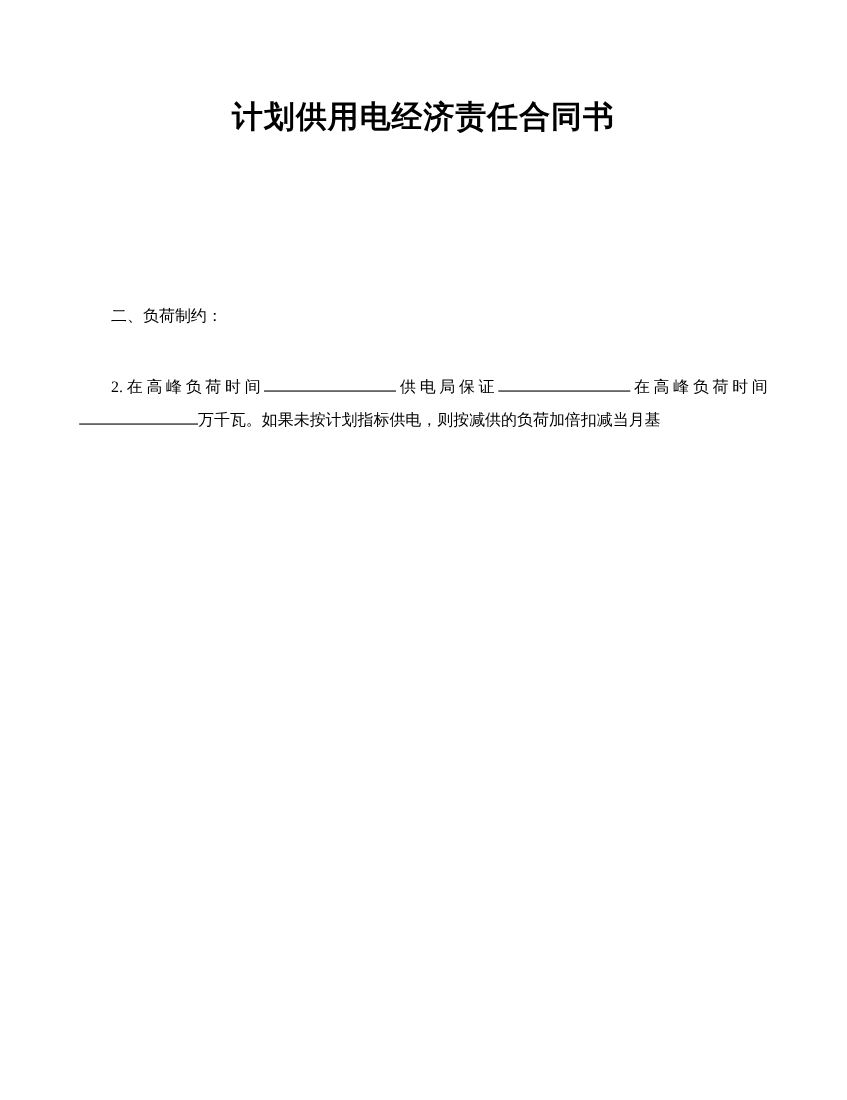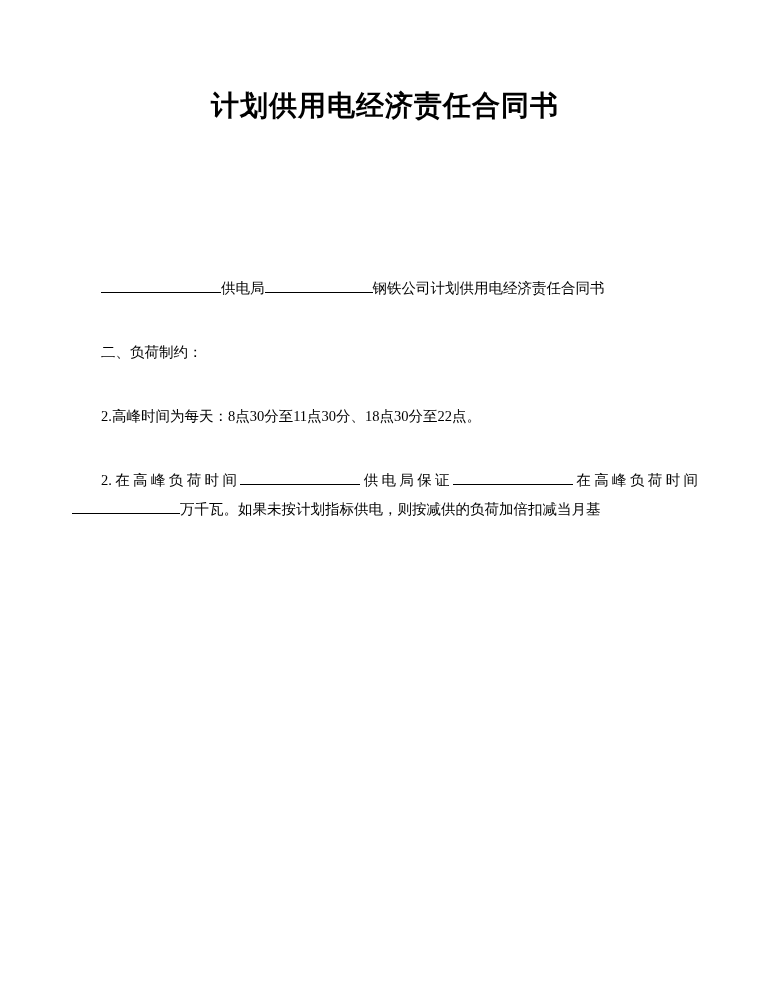--- a/index.html
+++ b/index.html
@@ -58,19 +58,17 @@
   .gap-top-1 { margin-top: 46px; }
 </style>
 </head>
 <body>
 
 <div class="page">
 
   <h1 class="doc-title">计划供用电经济责任合同书</h1>
 
   <div class="body-block">
-    <p class="para indent gap-top-1"><span class="blank b-xl"></span><span>供电局</span><span class="blank b-lg"></span><span>钢铁公司计划供用电经济责任合同书</span></p>
     <p class="para indent"><span>二、负荷制约：</span></p>
-    <p class="para indent"><span>2.高峰时间为每天：8点30分至11点30分、18点30分至22点。</span></p>
     <p class="para indent"><span>2.在高峰负荷时间</span><span class="blank b-xl"></span><span>供电局保证</span><span class="blank b-xl"></span><span>在高峰负荷时间</span><span class="blank b-lg"></span><span>万千瓦。如果未按计划指标供电，则按减供的负荷加倍扣减当月基</span></p>
   </div>
 
 </div>
 
 </body></html>

